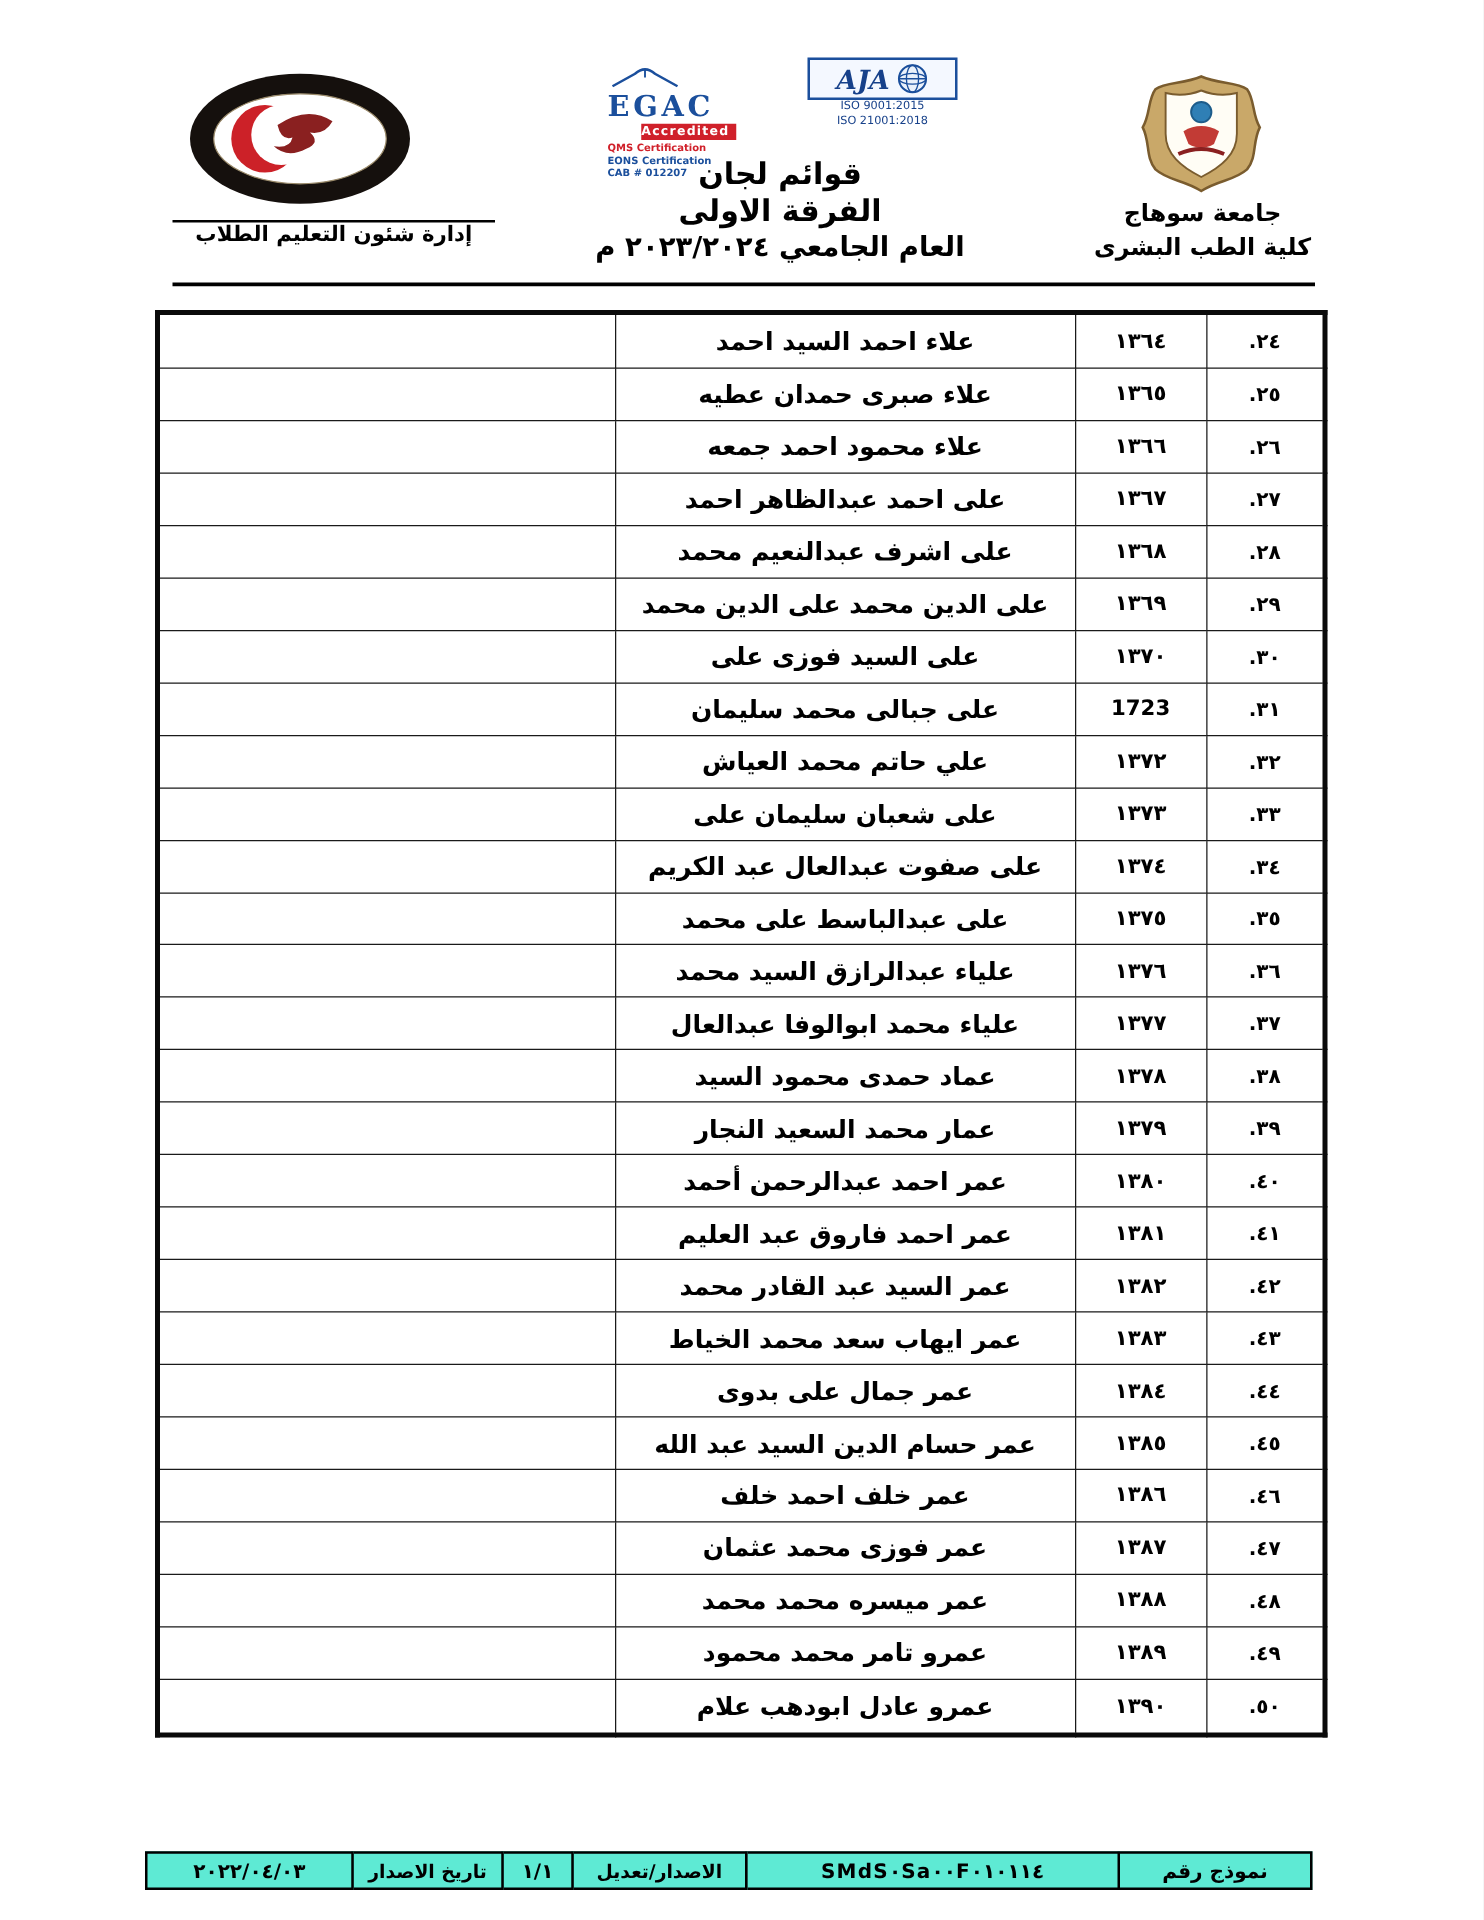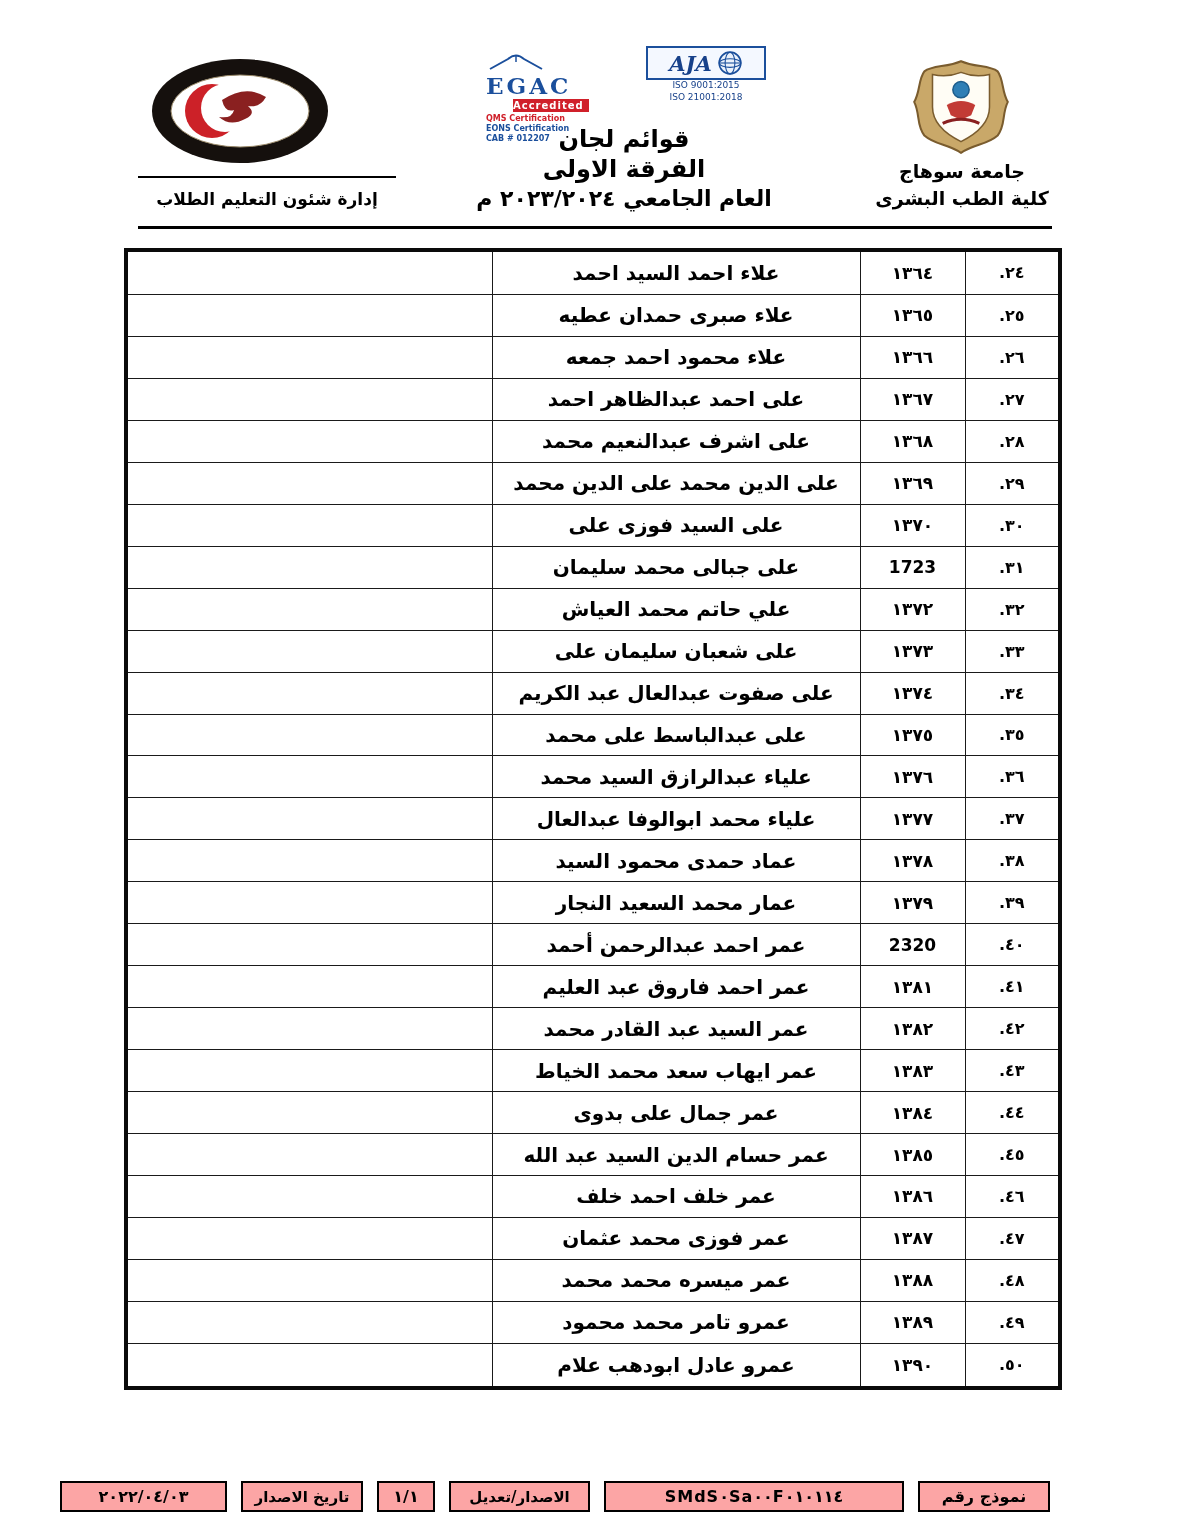--- a/index.html
+++ b/index.html
@@ -8,21 +8,21 @@
   .page {
     position:relative; width:1187px; height:1536px;
     margin:0 auto; background:#ffffff; overflow:hidden;
     direction:rtl; color:#000;
   }
 
   
   .crescent-logo { position:absolute; top:58px; left:150px; width:180px; height:107px; }
   .dept-label {
     position:absolute; top:176px; left:138px; width:258px;
-    border-top:2px solid #000; padding-top:11px;
+    border-top:2px solid #000; padding-top:0;
     text-align:center; font-weight:bold; font-size:17px;
   }
   .header-rule { position:absolute; top:226px; left:138px; width:914px; border-top:3px solid #000; }
 
   .egac-logo { position:absolute; top:54px; left:486px; width:130px; text-align:left; }
   .egac-name { color:#1b4f9c; font-weight:bold; font-size:23px; letter-spacing:3px; font-family:"DejaVu Serif","Liberation Serif",serif; line-height:1; }
   .egac-accredited { background:#d0202a; color:#fff; font-size:10px; font-weight:bold; width:76px; margin:2px auto 2px auto; padding:1px 0; letter-spacing:1px; }
   .egac-line { font-size:8px; font-weight:bold; line-height:1.25; direction:ltr; }
   .c-red { color:#d0202a; } .c-blue { color:#1b4f9c; }
 
@@ -59,25 +59,24 @@
   td.col-empty { width:auto; }
 
   
   .footer {
     position:absolute; top:1481px; right:137px; height:31px;
     display:flex; direction:rtl; font-weight:bold; font-size:16px;
   }
   .footer .cell {
     border:2px solid #000; height:100%;
     display:flex; align-items:center; justify-content:center;
-    background:#fca5a5;
-    margin-left:16px;
+    background:#5eead4;
   }
   .footer .cell:not(:first-child) { margin-right:-2px; }
-  .w-form { width:132px; }
+  .w-form { width:156px; }
   .w-code { width:300px; direction:ltr; letter-spacing:1px; }
   .w-ver { width:141px; font-size:15px; }
   .w-verval { width:58px; }
   .w-datelabel { width:122px; font-size:15px; }
   .w-dateval { width:167px; }
 </style>
 </head>
 <body>
 
 <div class="page">
@@ -262,21 +261,21 @@
 
     <tr>
       <td class="col-num">٣٩.</td>
       <td class="col-id">١٣٧٩</td>
       <td class="col-name">عمار محمد السعيد النجار</td>
       <td class="col-empty"></td>
     </tr>
 
     <tr>
       <td class="col-num">٤٠.</td>
-      <td class="col-id">2320</td>
+      <td class="col-id">١٣٨٠</td>
       <td class="col-name">عمر احمد عبدالرحمن أحمد</td>
       <td class="col-empty"></td>
     </tr>
 
     <tr>
       <td class="col-num">٤١.</td>
       <td class="col-id">١٣٨١</td>
       <td class="col-name">عمر احمد فاروق عبد العليم</td>
       <td class="col-empty"></td>
     </tr>

